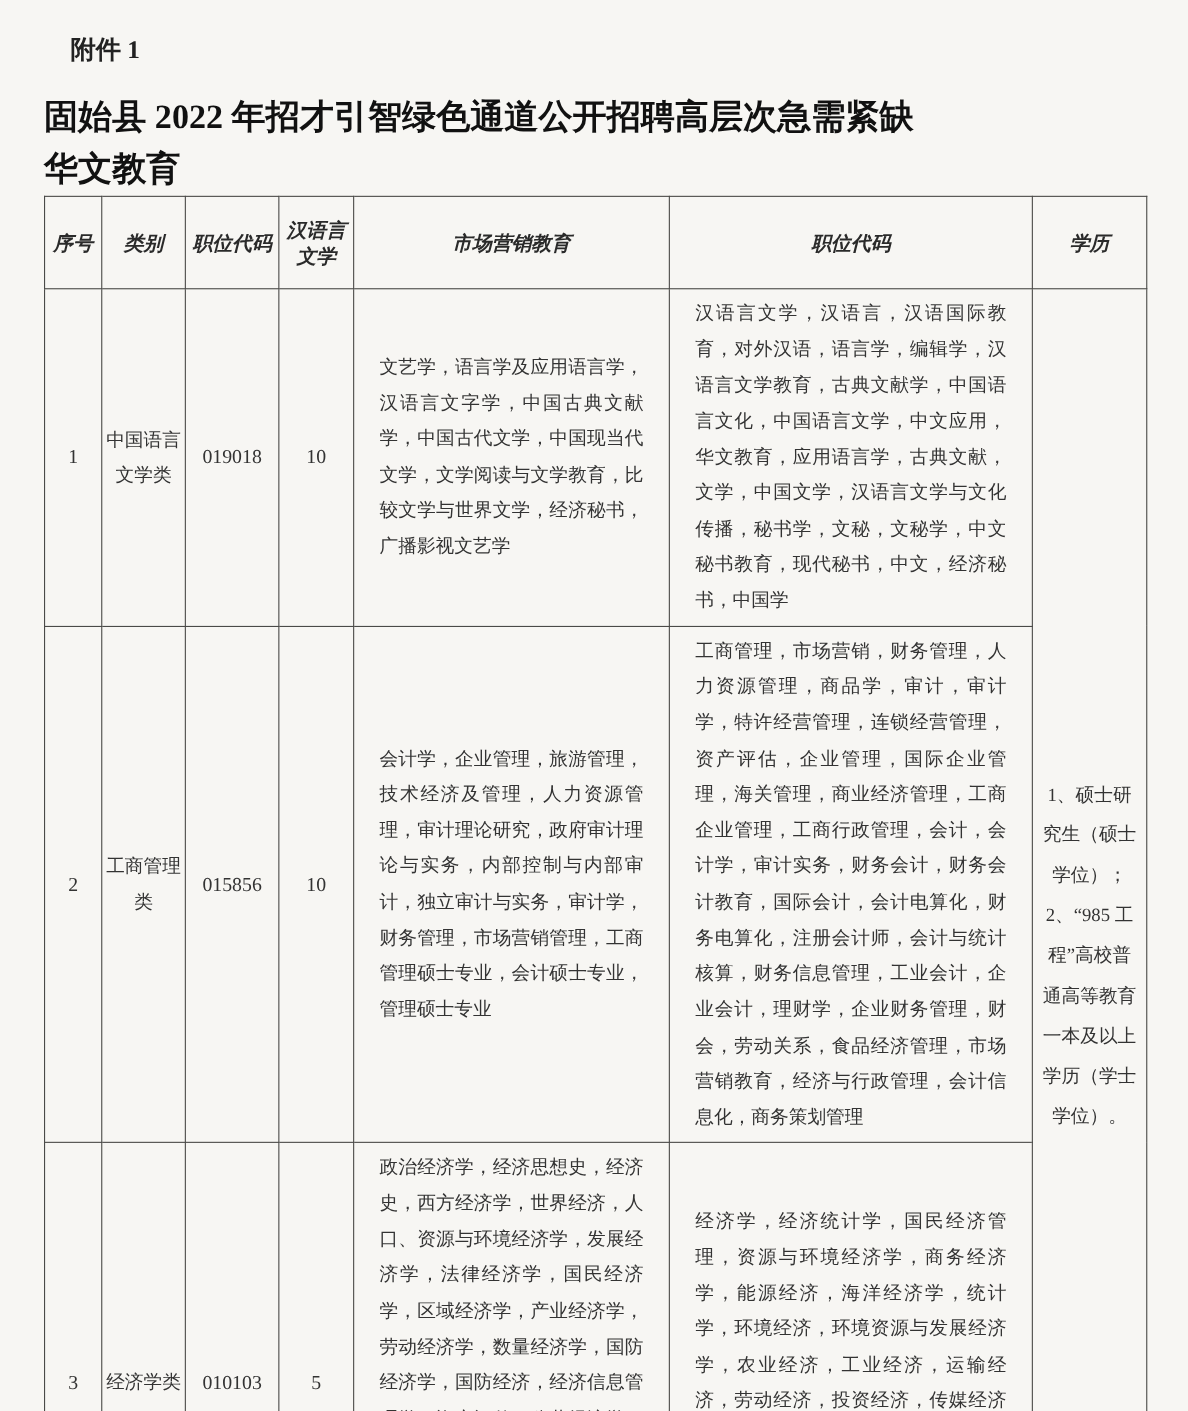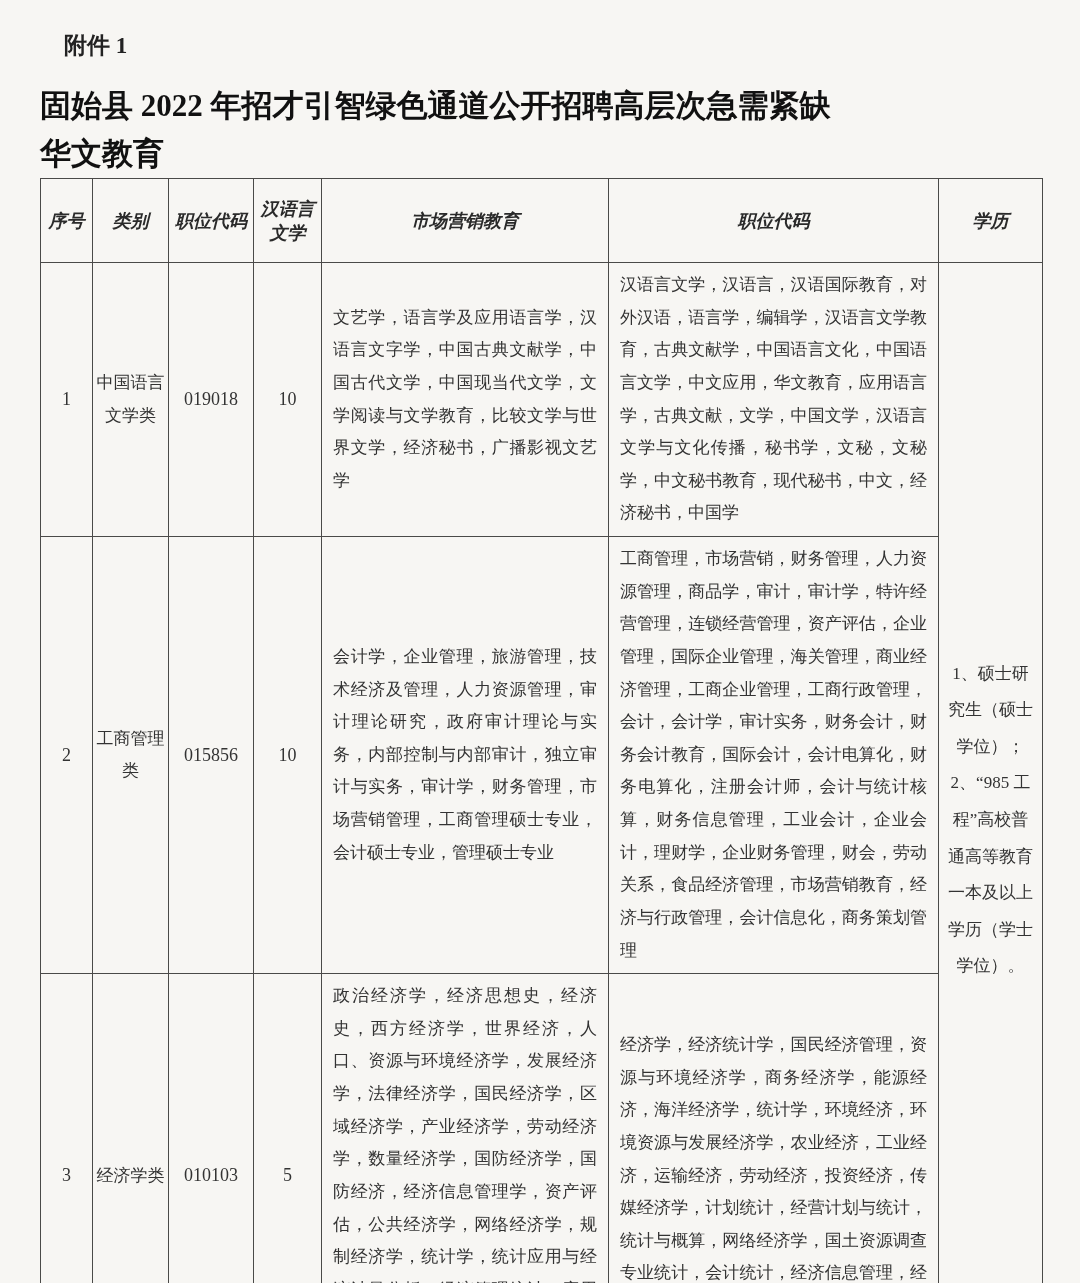--- a/index.html
+++ b/index.html
@@ -77,21 +77,21 @@
     text-align: center;
     font-size: 17px;
     color: #333;
     padding: 0;
     line-height: 1.9;
   }
   td.cell-specialty {
     text-align: justify;
     font-size: 17px;
     color: #333;
-    padding: 6px 11px;
+    padding: 6px 23px;
     line-height: 1.92;
   }
   td.cell-education {
     text-align: center;
     font-size: 17px;
     color: #333;
     padding: 4px 6px;
     line-height: 2.15;
   }
 </style>

